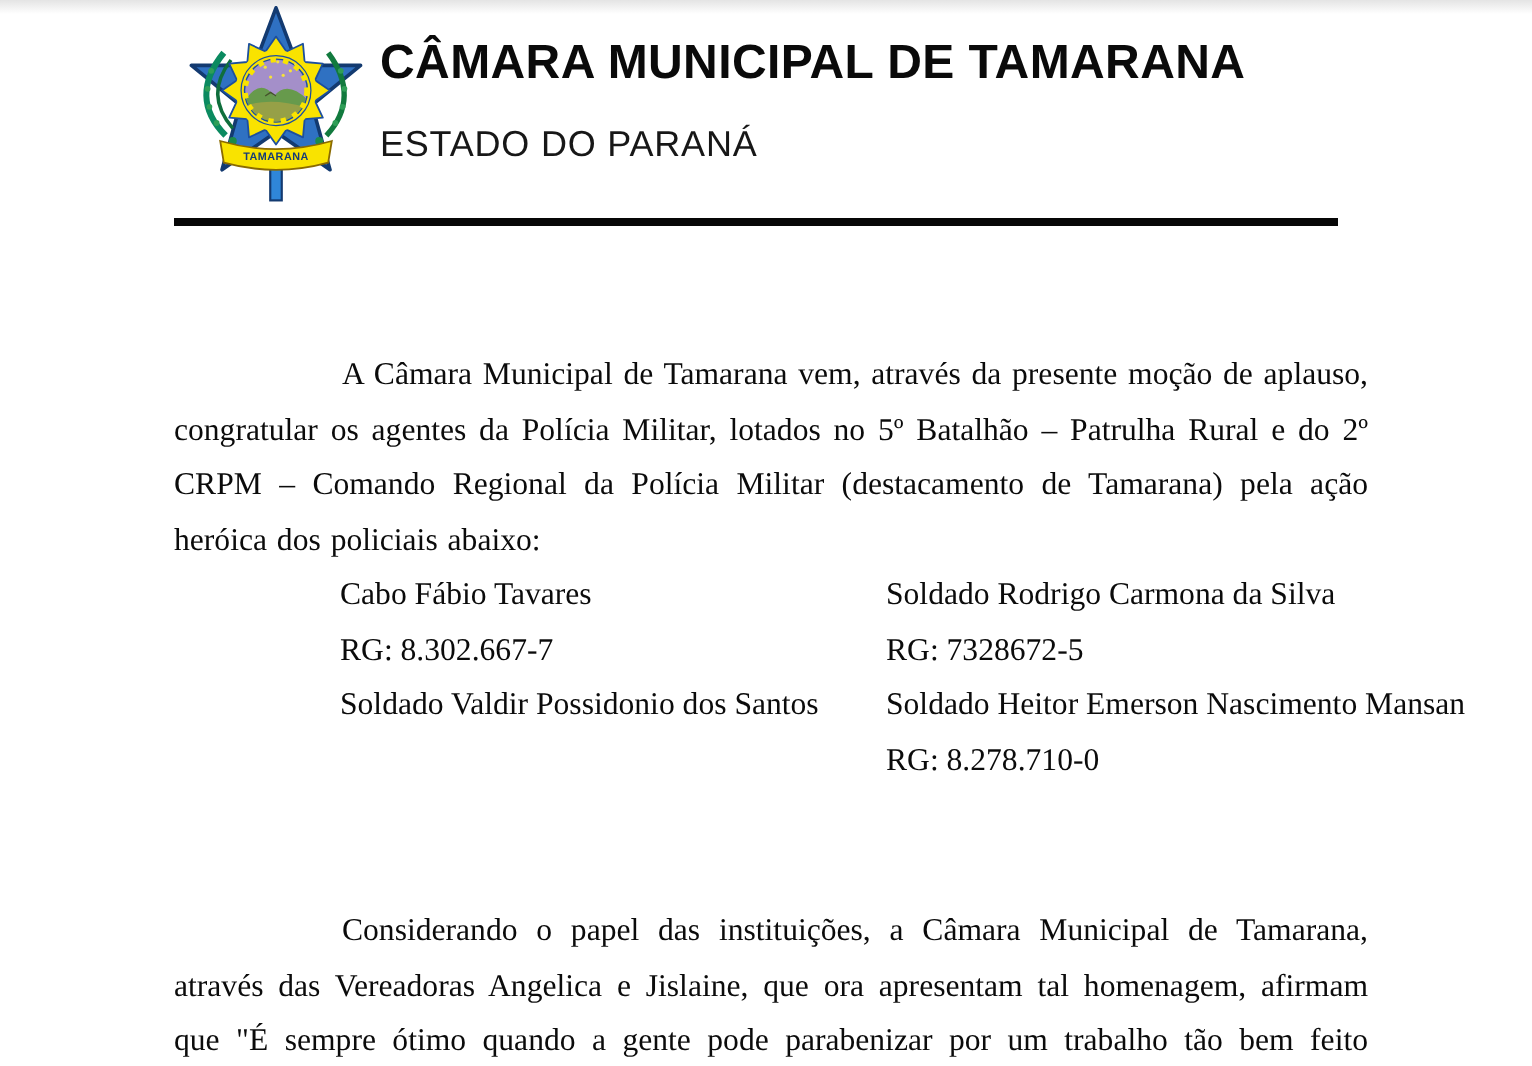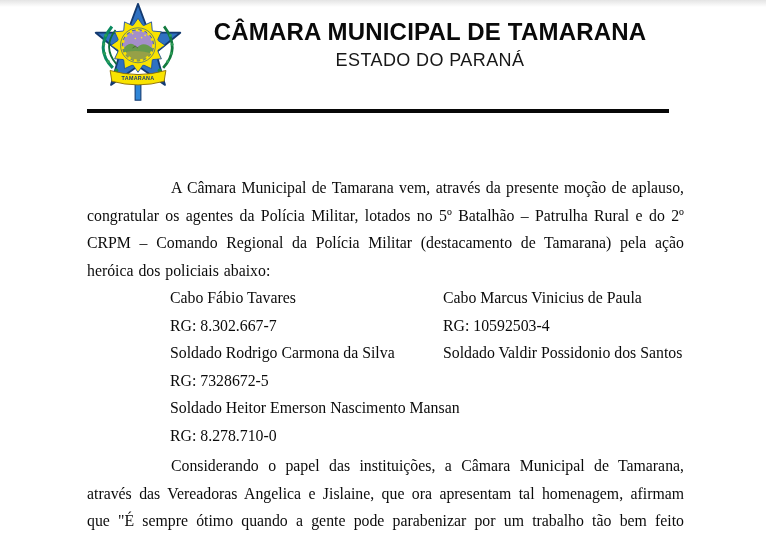--- a/index.html
+++ b/index.html
@@ -4,24 +4,24 @@
 <style>
   html,body{margin:0;padding:0;background:#fff;}
   .canvas{
     position:relative;width:766px;height:533px;background:#fff;overflow:hidden;
     font-family:"Liberation Serif","DejaVu Serif",serif;color:#0b0b0b;
   }
   .top-shade{position:absolute;top:0;left:0;right:0;height:7px;
     background:linear-gradient(#e4e4e4,#ffffff);pointer-events:none;}
   
   .logo{position:absolute;left:93px;top:3px;}
-  .header-text{position:absolute;left:190px;top:18px;width:480px;text-align:center;
+  .header-text{position:absolute;left:190px;top:18px;width:480px;
     font-family:"Liberation Sans","DejaVu Sans",sans-serif;}
   .header-title{font-size:24px;font-weight:bold;letter-spacing:.2px;line-height:1.2;color:#0a0a0a;}
-  .header-subtitle{font-size:18px;margin-top:3px;letter-spacing:.4px;color:#171717;}
+  .header-subtitle{font-size:18px;margin-top:15px;letter-spacing:.4px;color:#171717;}
   .header-divider{position:absolute;left:87px;top:109px;width:582px;height:4px;background:#070707;}
   
   .doc-title{position:absolute;left:87px;top:128px;font-size:16.5px;font-weight:bold;letter-spacing:.2px;}
   .para{position:absolute;left:87px;width:597px;font-size:15.8px;line-height:27.5px;
     text-align:justify;text-indent:84px;word-spacing:1px;}
   .para1{top:174px;}
   .para2{top:452px;}
   .officers{position:absolute;left:170px;top:284px;display:grid;
     grid-template-columns:273px auto;font-size:15.8px;line-height:27.5px;}
   .officer-line{white-space:nowrap;}
@@ -96,24 +96,20 @@
 
 
   <div class="para para1">A Câmara Municipal de Tamarana vem, através da presente moção de aplauso, congratular os agentes da Polícia Militar, lotados no 5º Batalhão – Patrulha Rural e do 2º CRPM – Comando Regional da Polícia Militar (destacamento de Tamarana) pela ação heróica dos policiais abaixo:</div>
 
   <div class="officers">
     <div>
       <div class="officer-line">Cabo Fábio Tavares</div>
       <div class="officer-line">RG: 8.302.667-7</div>
     </div>
     <div>
-      <div class="officer-line">Cabo Marcus Vinicius de Paula</div>
-      <div class="officer-line">RG: 10592503-4</div>
-    </div>
-    <div>
       <div class="officer-line">Soldado Rodrigo Carmona da Silva</div>
       <div class="officer-line">RG: 7328672-5</div>
     </div>
     <div>
       <div class="officer-line">Soldado Valdir Possidonio dos Santos</div>
     </div>
     <div>
       <div class="officer-line">Soldado Heitor Emerson Nascimento Mansan</div>
       <div class="officer-line">RG: 8.278.710-0</div>
     </div>

